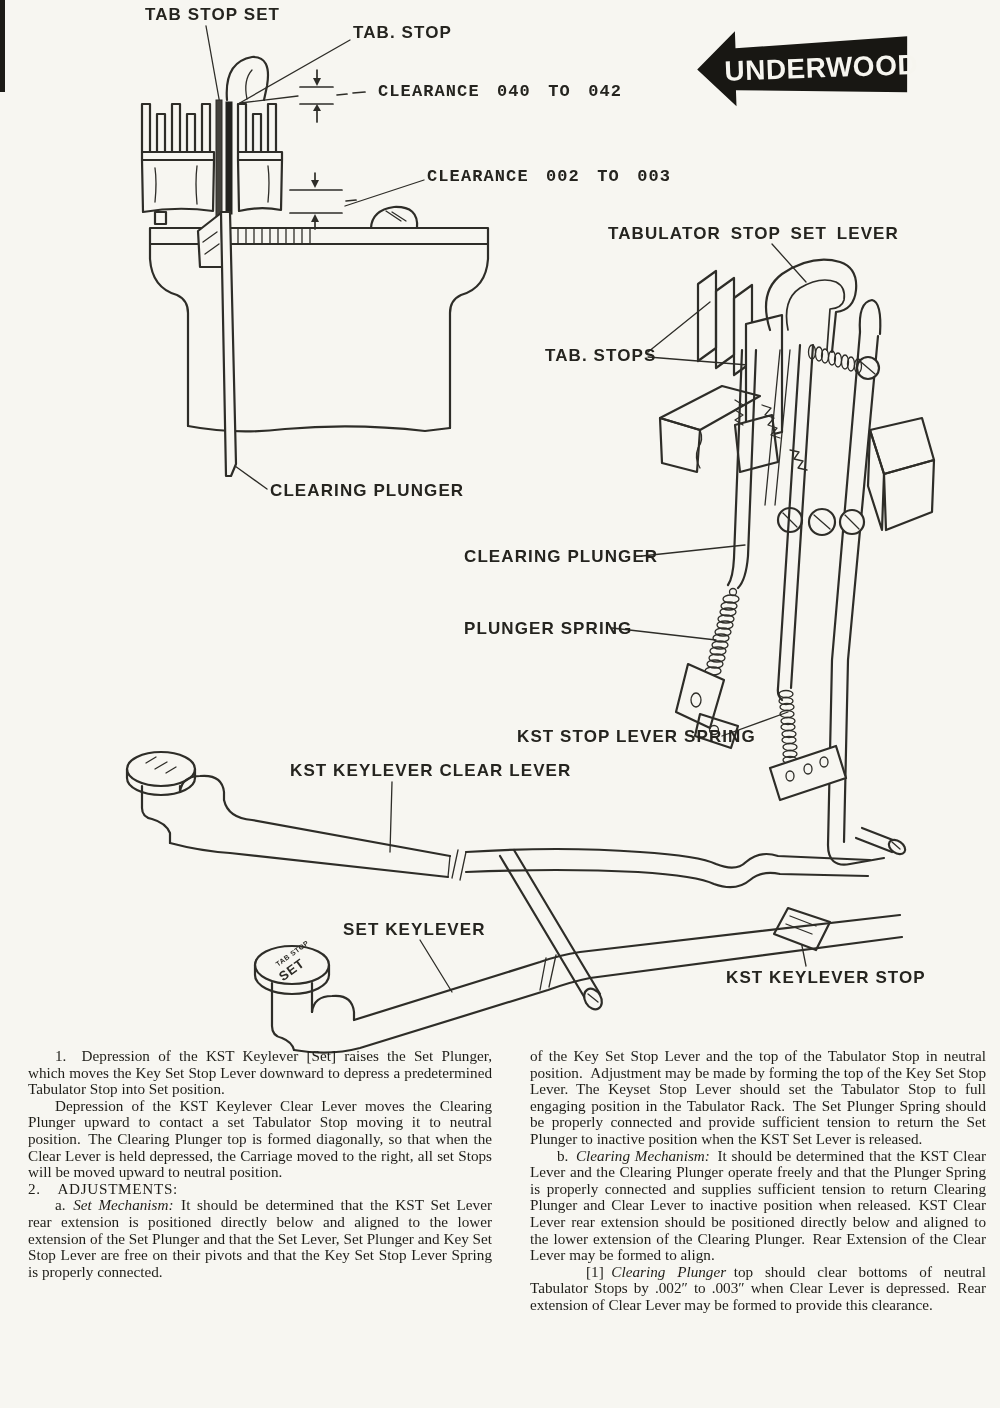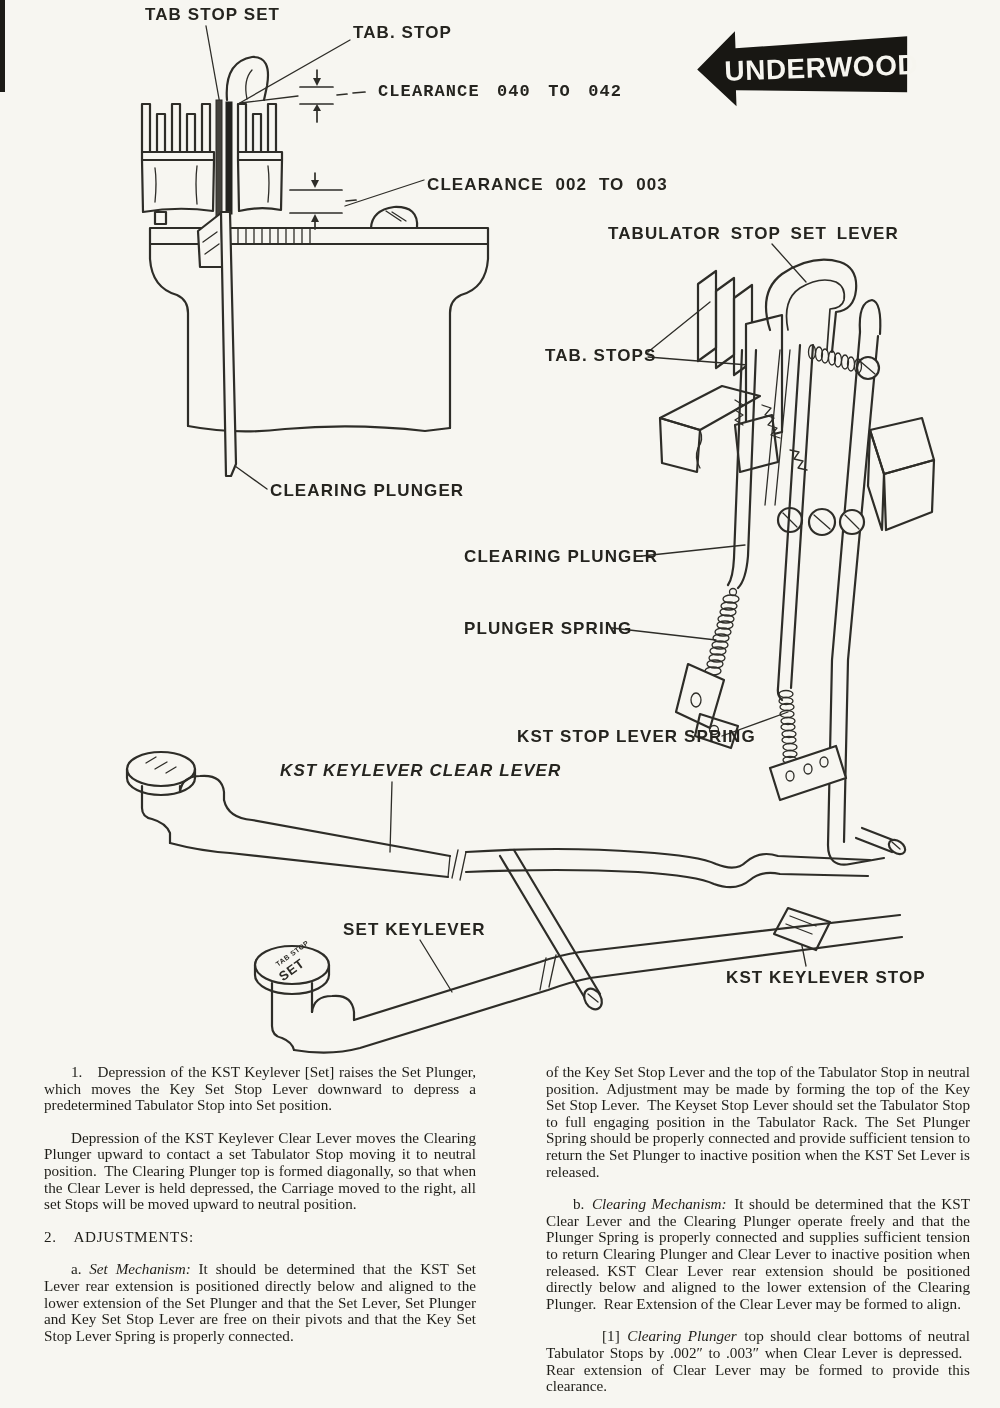--- a/index.html
+++ b/index.html
@@ -22,21 +22,21 @@
   .arrowhead{fill:#2e2d28;stroke:none;}
   .keycap-text{font-family:"Liberation Sans",sans-serif;font-weight:700;font-size:13px;
                fill:#2c2b26;letter-spacing:1px;}
   .keycap-text-sm{font-family:"Liberation Sans",sans-serif;font-weight:600;font-size:7px;
                fill:#2c2b26;letter-spacing:.5px;}
   .logo-text{font-family:"Liberation Sans",sans-serif;font-weight:700;font-size:28px;
              fill:#f6f5ef;letter-spacing:.5px;}
   
   .col{position:absolute;top:1048px;text-align:justify;font-size:15.2px;line-height:16.6px;
        color:#1e1d18;}
-  .col p{margin:16px;}
+  .col p{margin:0;}
   .ind1{text-indent:27px;}
   .ind2{text-indent:56px;}
   .h2line{letter-spacing:.7px;}
   .col i{font-style:italic;}
 </style>
 </head>
 <body>
 
 <div class="page">
 
@@ -281,29 +281,29 @@
         <path class="ln" d="M354,1020 L540,962 Q560,955 580,952 L900,915"></path>
         <path class="ln" d="M294,1050 Q330,1056 360,1048 L548,990 Q570,982 590,978 L902,937"></path>
         <path class="ln thin" d="M546,958 L540,990 M556,955 L549,987"></path>
       </g>
     </g>
   </svg>
 
   <div class="dlabel" style="left:145px;top:6px;">TAB STOP SET</div>
   <div class="dlabel" style="left:353px;top:24px;">TAB. STOP</div>
   <div class="dlabel wide" style="left:378px;top:83px;font-family:Liberation Mono, monospace;">CLEARANCE  040  TO  042</div>
-  <div class="dlabel wide" style="left:427px;top:176px;">CLEARANCE  002 TO  003</div>
+  <div class="dlabel wide" style="left:427px;top:168px;font-family:Liberation Mono, monospace;">CLEARANCE  002 TO  003</div>
   <div class="dlabel" style="left:270px;top:482px;">CLEARING  PLUNGER</div>
 
   <div class="dlabel wide2" style="left:608px;top:225px;">TABULATOR  STOP  SET LEVER</div>
   <div class="dlabel" style="left:545px;top:347px;">TAB. STOPS</div>
   <div class="dlabel" style="left:464px;top:548px;">CLEARING  PLUNGER</div>
   <div class="dlabel" style="left:464px;top:620px;">PLUNGER  SPRING</div>
   <div class="dlabel" style="left:517px;top:728px;text-align:right;">KST  STOP LEVER SPRING</div>
-  <div class="dlabel" style="left:280px;top:762px;font-style:italic;">KST  KEYLEVER  CLEAR  LEVER</div>
+  <div class="dlabel" style="left:290px;top:762px;">KST  KEYLEVER  CLEAR  LEVER</div>
   <div class="dlabel" style="left:343px;top:921px;">SET  KEYLEVER</div>
   <div class="dlabel" style="left:726px;top:969px;">KST  KEYLEVER  STOP</div>
 
   <div class="col" style="left:28px;width:464px;">
     <p class="ind1">1.  Depression of the KST Keylever [Set] raises the Set Plunger, which moves the Key Set Stop Lever downward to depress a predetermined Tabulator Stop into Set position.</p>
     <p class="ind1">Depression of the KST Keylever Clear Lever moves the Clearing Plunger upward to contact a set Tabulator Stop moving it to neutral position. The Clearing Plunger top is formed diagonally, so that when the Clear Lever is held depressed, the Carriage moved to the right, all set Stops will be moved upward to neutral position.</p>
     <p class="h2line">2.  ADJUSTMENTS:</p>
     <p class="ind1"><span>a. </span><i>Set Mechanism:</i><span> It should be determined that the KST Set Lever rear extension is positioned directly below and aligned to the lower extension of the Set Plunger and that the Set Lever, Set Plunger and Key Set Stop Lever are free on their pivots and that the Key Set Stop Lever Spring is properly connected.</span></p>
   </div>
 

